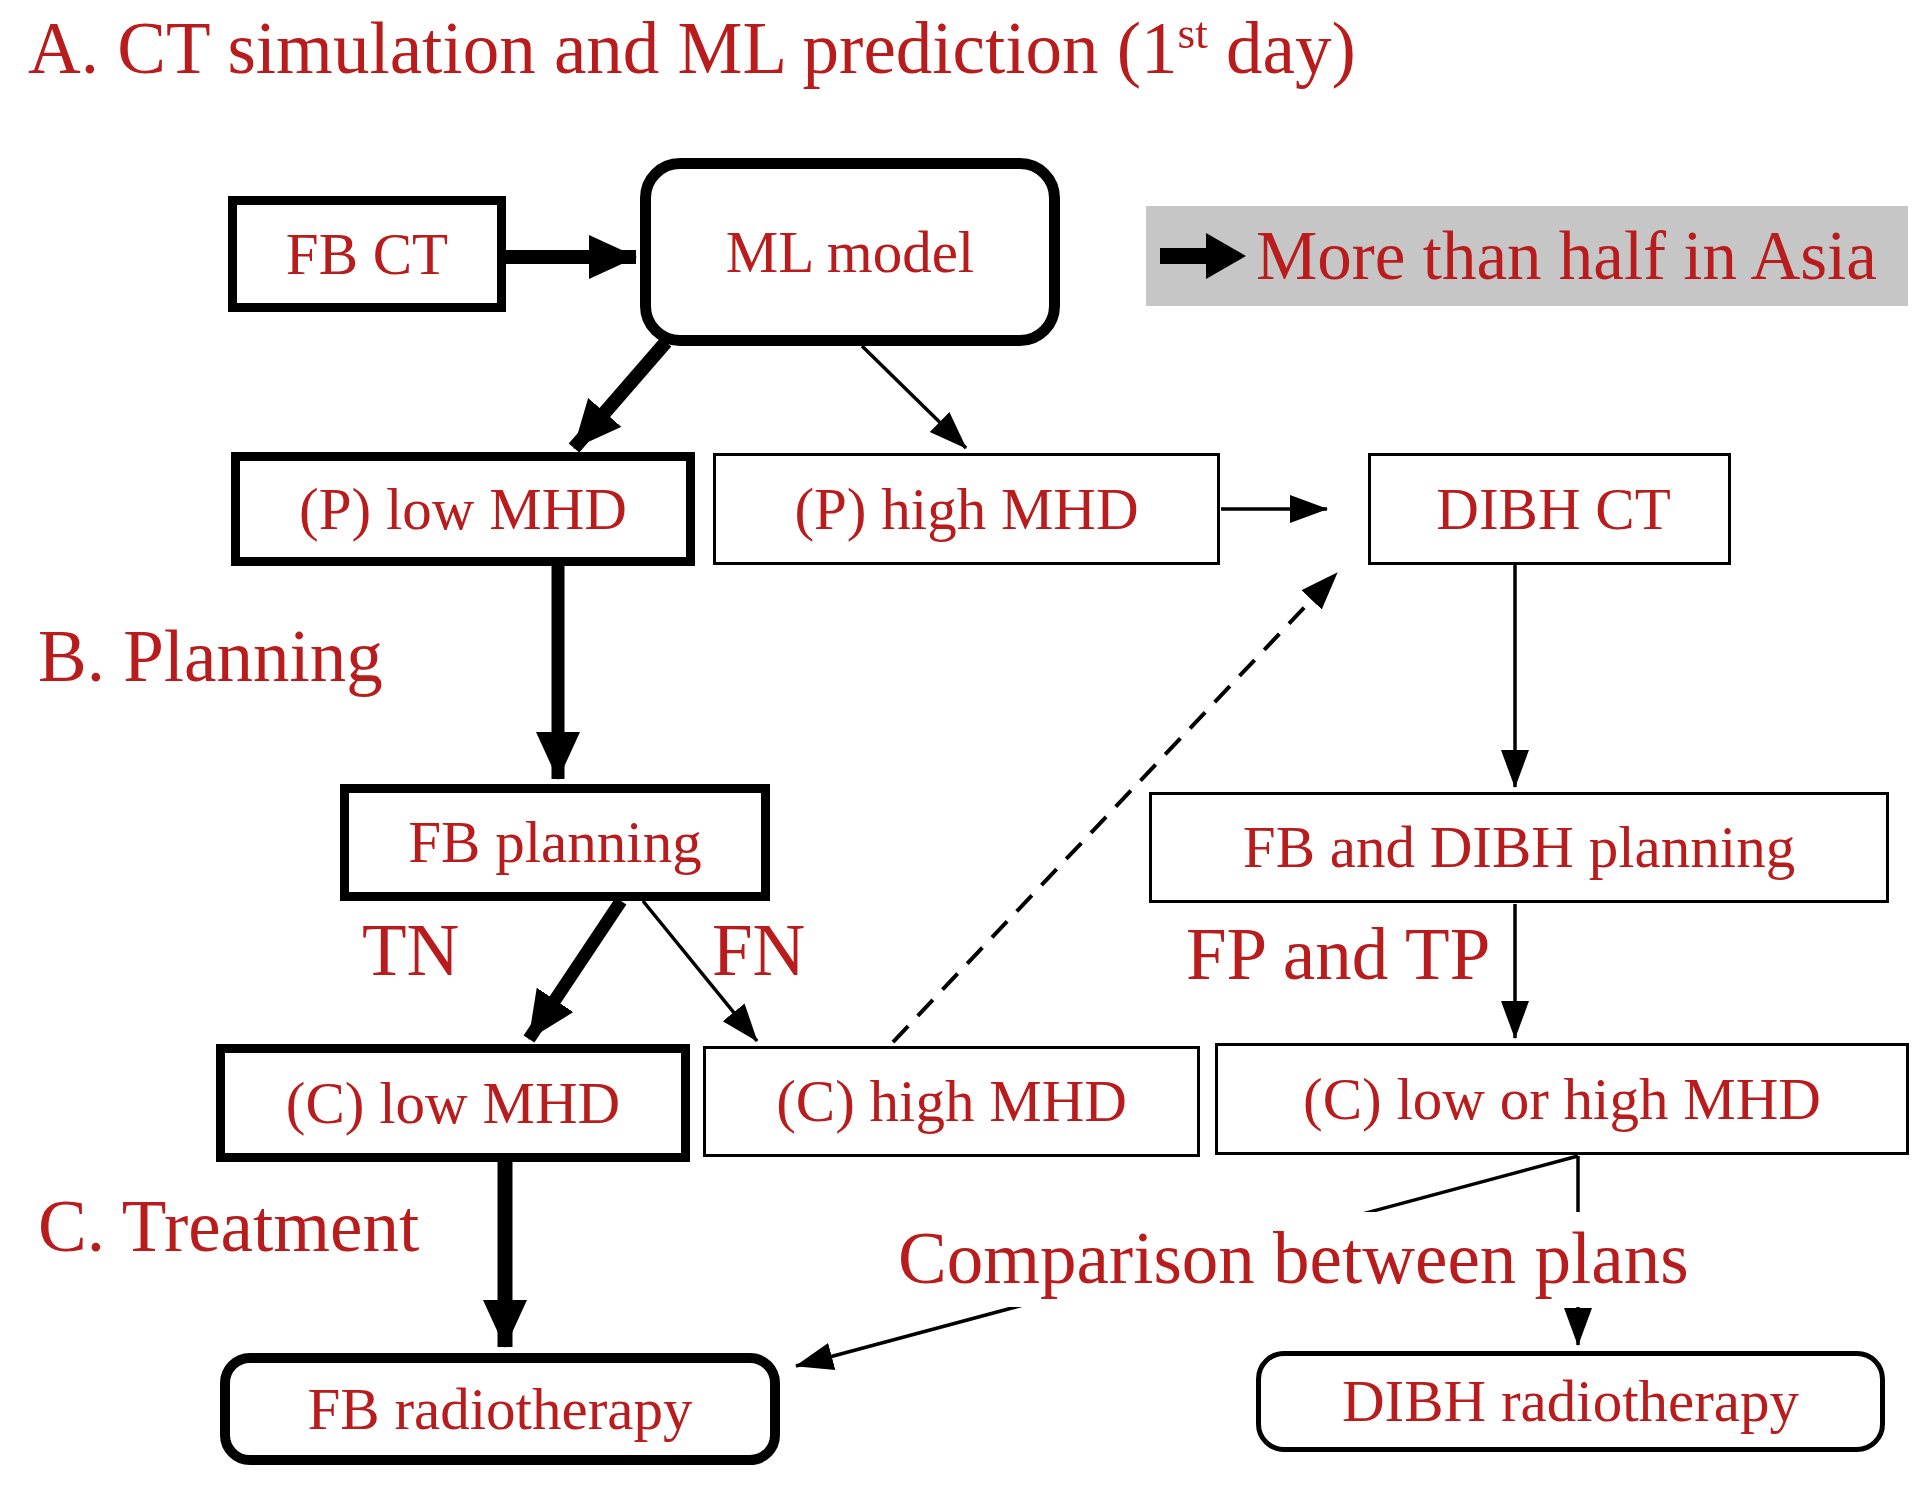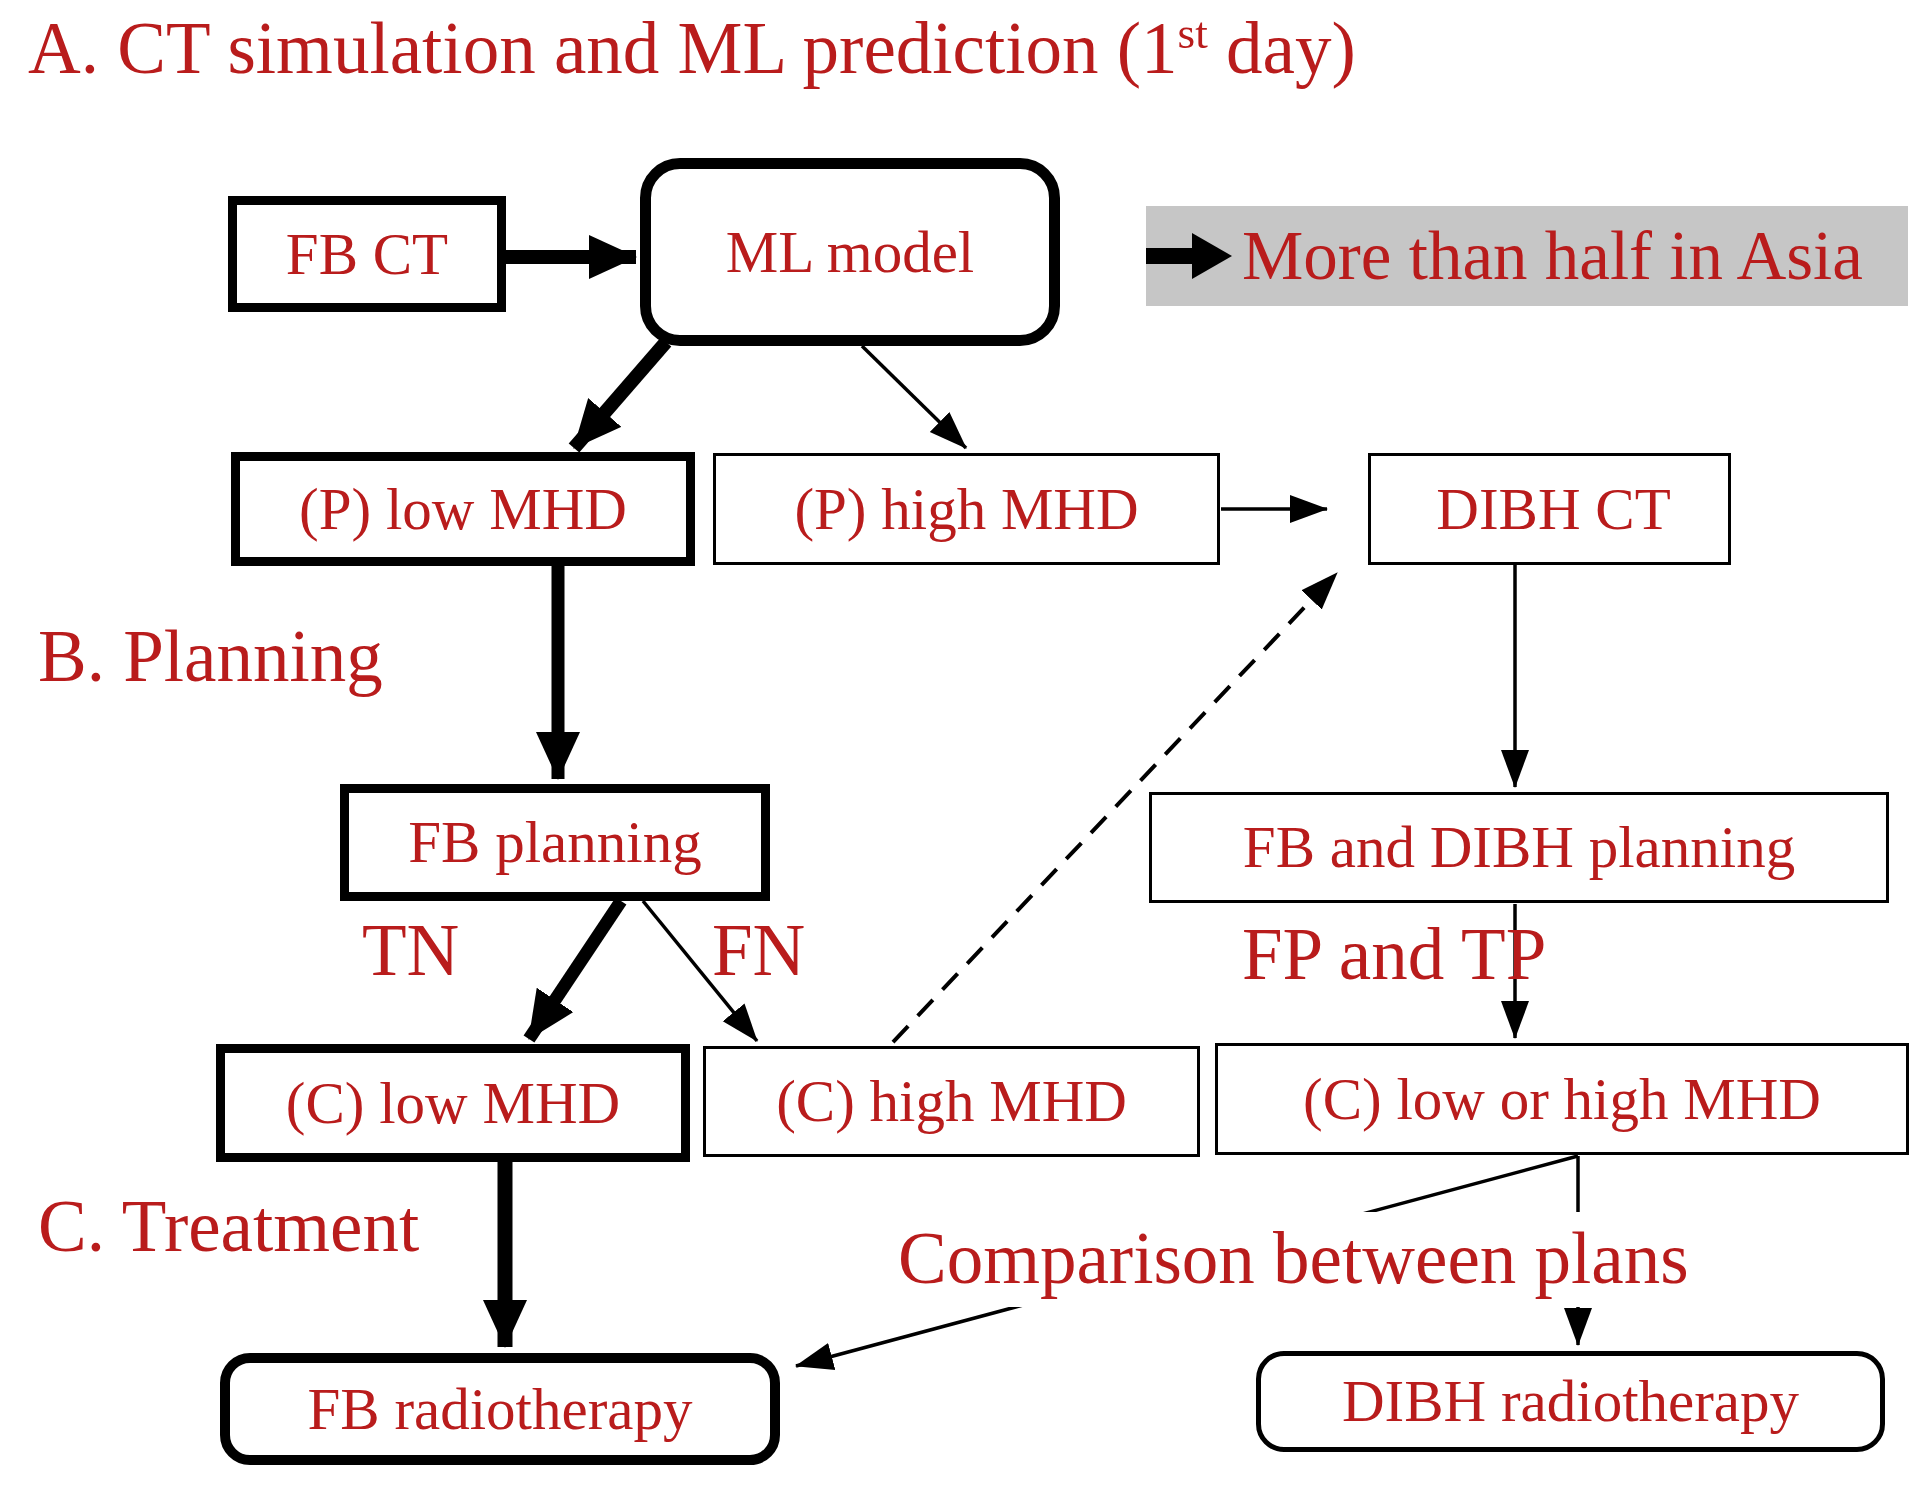--- a/index.html
+++ b/index.html
@@ -32,29 +32,29 @@
   .n-fb-planning{left:340px;top:784px;width:430px;height:117px;border-width:9px;}
   .n-c-low{left:216px;top:1044px;width:474px;height:118px;border-width:9px;}
   .n-c-high{left:703px;top:1046px;width:497px;height:111px;}
   .n-c-low-high{left:1215px;top:1043px;width:694px;height:112px;}
   .n-fb-dibh-planning{left:1149px;top:792px;width:740px;height:111px;}
   .n-fb-rt{left:220px;top:1353px;width:560px;height:112px;border-width:10px;border-radius:30px;}
   .n-dibh-rt{left:1256px;top:1351px;width:629px;height:101px;border-width:5px;border-radius:28px;}
   .legend{
     position:absolute;left:1146px;top:206px;width:762px;height:100px;
     background:#c6c6c6;display:flex;align-items:center;
-    box-sizing:border-box;font-size:69px;white-space:nowrap;
+    padding-left:14px;box-sizing:border-box;font-size:69px;white-space:nowrap;
   }
   .legend-arrow{margin-right:10px;flex:0 0 auto;}
   .t-a{left:28px;top:10px;}
   .t-b{left:38px;top:618px;}
   .t-c{left:38px;top:1188px;}
   .l-tn{left:362px;top:912px;}
   .l-fn{left:712px;top:912px;}
-  .l-fp-tp{left:1242px;top:916px;}
+  .l-fp-tp{left:1186px;top:916px;}
   .l-comparison{left:888px;top:1212px;background:#ffffff;padding:8px 10px;}
 </style>
 </head>
 <body>
 
 <div class="canvas">
 
   <svg class="arrows" viewBox="0 0 1931 1497" xmlns="http://www.w3.org/2000/svg">
     <defs>
       <marker id="headThick" markerUnits="userSpaceOnUse" markerWidth="48" markerHeight="44" refX="47" refY="22" orient="auto">

